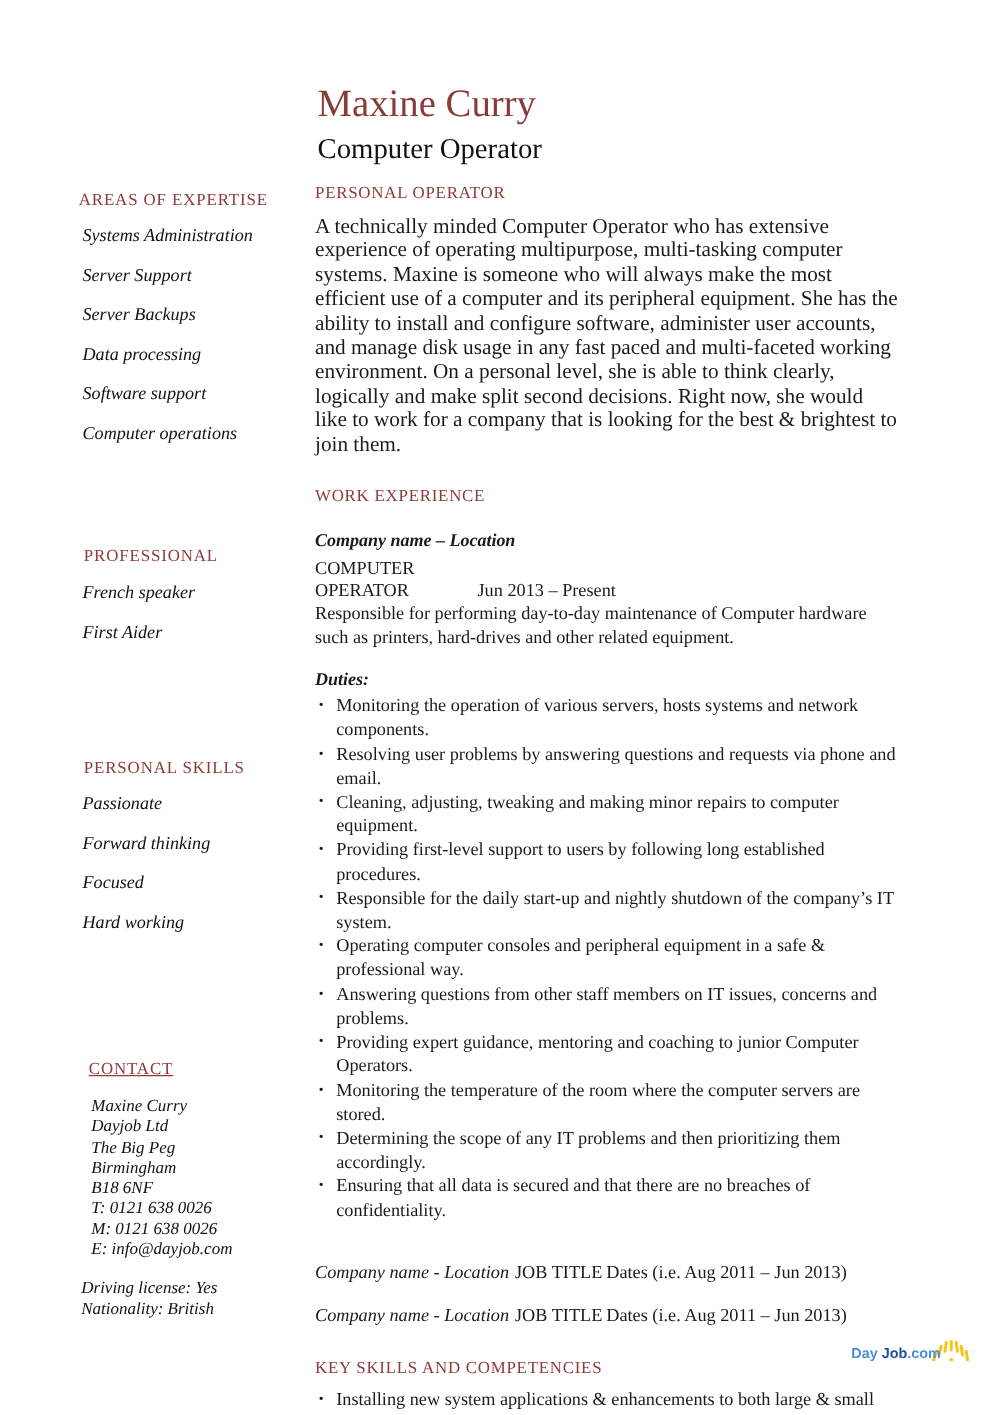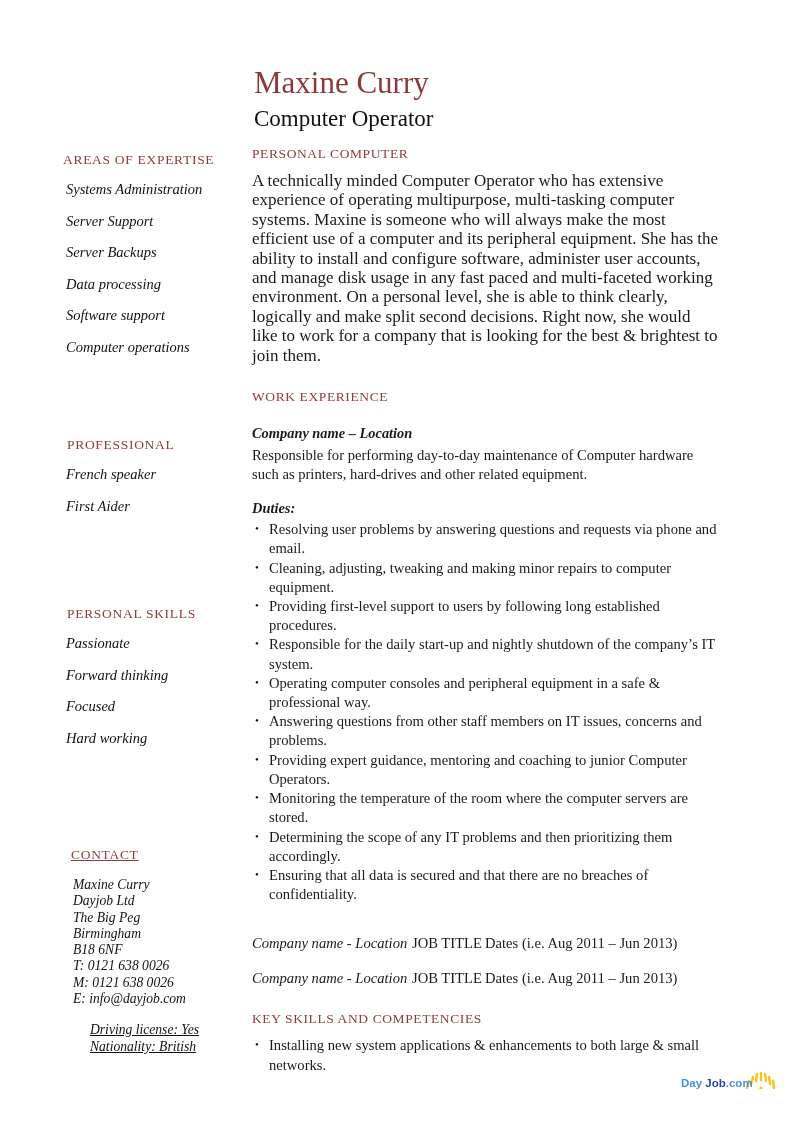--- a/index.html
+++ b/index.html
@@ -51,24 +51,23 @@
     font-style: italic;
     font-size: 13.6px;
     line-height: 16.3px;
     margin-left: 10px;
     color: #111;
   }
   .contact-extra {
     font-style: italic;
     font-size: 13.6px;
     line-height: 16.3px;
-    margin-left: 27px;
+    margin-left: 2px;
     margin-top: 15px;
     color: #111;
-    text-decoration: underline;
   }
   .contact-heading { margin-left: 8px; text-decoration: underline; }
 
   
   .main {
     position: absolute;
     left: 252px;
     top: 66px;
     width: 468px;
   }
@@ -244,38 +243,42 @@
         <div>Nationality: British</div>
       </div>
     </div>
   </div>
 
   <div class="main">
 
     <h1 class="cv-name">Maxine Curry</h1>
     <h2 class="cv-title">Computer Operator</h2>
 
-    <div class="sec-heading">PERSONAL COMPUTER</div>
+    <div class="sec-heading">PERSONAL OPERATOR</div>
     <p class="summary">A technically minded Computer Operator who has extensive experience of operating multipurpose, multi-tasking computer systems. Maxine is someone who will always make the most efficient use of a computer and its peripheral equipment. She has the ability to install and configure software, administer user accounts, and manage disk usage in any fast paced and multi-faceted working environment. On a personal level, she is able to think clearly, logically and make split second decisions. Right now, she would like to work for a company that is looking for the best &amp; brightest to join them.</p>
 
     <div class="block-gap-lg"></div>
 
     <div class="sec-heading">WORK EXPERIENCE</div>
 
     <div class="block-gap-sm"></div>
 
     <div>
       <div class="job-company">Company name – Location</div>
+      <div class="job-role-row">
+        <span class="job-role">COMPUTER OPERATOR</span><span>Jun 2013 – Present</span>
+      </div>
       <p class="job-desc">Responsible for performing day-to-day maintenance of Computer hardware such as printers, hard-drives and other related equipment.</p>
     </div>
 
     <div class="block-gap-md"></div>
 
     <div class="duties-label">Duties:</div>
     <ul class="bullets">
+      <li>Monitoring the operation of various servers, hosts systems and network components.</li>
       <li>Resolving user problems by answering questions and requests via phone and email.</li>
       <li>Cleaning, adjusting, tweaking and making minor repairs to computer equipment.</li>
       <li>Providing first-level support to users by following long established procedures.</li>
       <li>Responsible for the daily start-up and nightly shutdown of the company’s IT system.</li>
       <li>Operating computer consoles and peripheral equipment in a safe &amp; professional way.</li>
       <li>Answering questions from other staff members on IT issues, concerns and problems.</li>
       <li>Providing expert guidance, mentoring and coaching to junior Computer Operators.</li>
       <li>Monitoring the temperature of the room where the computer servers are stored.</li>
       <li>Determining the scope of any IT problems and then prioritizing them accordingly.</li>
       <li>Ensuring that all data is secured and that there are no breaches of confidentiality.</li>

